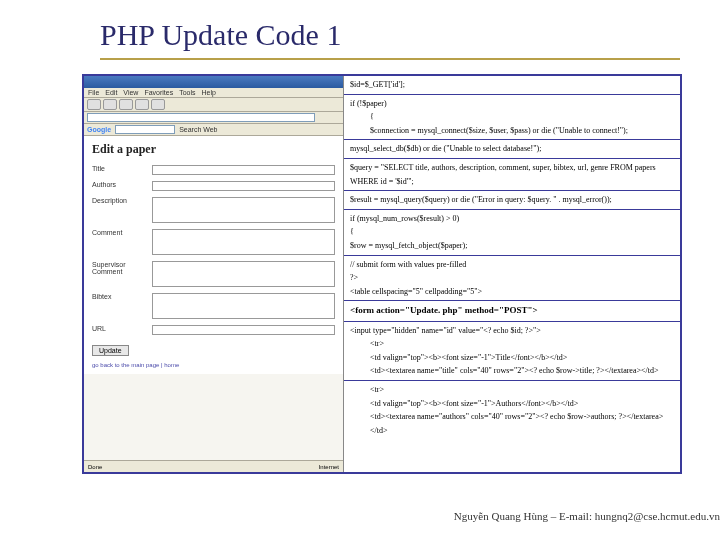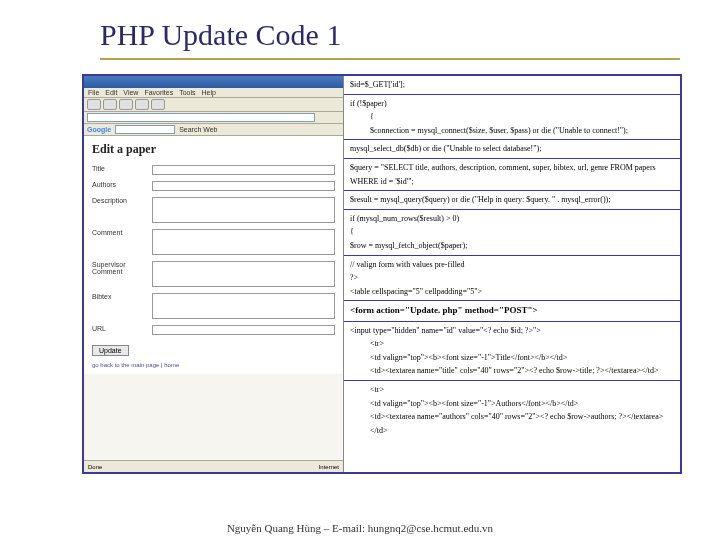--- a/index.html
+++ b/index.html
@@ -83,24 +83,24 @@
       border-bottom: 1px solid #3a3a9a;
       padding: 2px 6px;
       word-break: break-word;
     }
     .code-cell:last-child { border-bottom: none; }
     .code-cell.top { border-top: none; }
     .bold-line { font-weight: bold; font-size: 9px; }
     .indent { padding-left: 20px; display: block; }
     .footer {
       position: absolute;
-      bottom: 6px;
+      bottom: 18px;
       left: 0;
       right: 0;
-      text-align: center;
+      text-align: right;
       font-size: 11px;
       color: #333;
     }
   </style>
 </head>
 <body>
 
 <div class="slide">
   <div class="title">PHP Update Code 1</div>
   <div class="title-underline"></div>
@@ -175,28 +175,28 @@
 
     <div class="right-col">
       <div class="code-cell top">$id=$_GET['id'];</div>
       <div class="code-cell">
         <span>if (!$paper)</span><br>
         <span class="indent">{</span>
         <span class="indent">$connection = mysql_connect($size, $user, $pass) or die ("Unable to connect!");</span>
       </div>
       <div class="code-cell">mysql_select_db($db) or die ("Unable to select database!");</div>
       <div class="code-cell">$query = "SELECT title, authors, description, comment, super, bibtex, url, genre FROM papers WHERE id = '$id'";</div>
-      <div class="code-cell">$result = mysql_query($query) or die ("Help in query: $query. " . mysql_error());</div>
+      <div class="code-cell">$result = mysql_query($query) or die ("Error in query: $query. " . mysql_error());</div>
       <div class="code-cell">
         <span>if (mysql_num_rows($result) &gt; 0)</span><br>
         <span>{</span><br>
         <span>$row = mysql_fetch_object($paper);</span>
       </div>
       <div class="code-cell">
-        <span>// valign form with values pre-filled</span><br>
+        <span>// submit form with values pre-filled</span><br>
         <span>?&gt;</span><br>
         <span>&lt;table cellspacing="5" cellpadding="5"&gt;</span>
       </div>
       <div class="code-cell bold-line">&lt;form action="Update. php"  method="POST"&gt;</div>
       <div class="code-cell">
         <span>&lt;input type="hidden" name="id" value="&lt;? echo $id; ?&gt;"&gt;</span><br>
         <span class="indent">&lt;tr&gt;</span>
         <span class="indent">&lt;td valign="top"&gt;&lt;b&gt;&lt;font size="-1"&gt;Title&lt;/font&gt;&lt;/b&gt;&lt;/td&gt;</span>
         <span class="indent">&lt;td&gt;&lt;textarea name="title" cols="40" rows="2"&gt;&lt;? echo $row-&gt;title; ?&gt;&lt;/textarea&gt;&lt;/td&gt;</span>
       </div>

